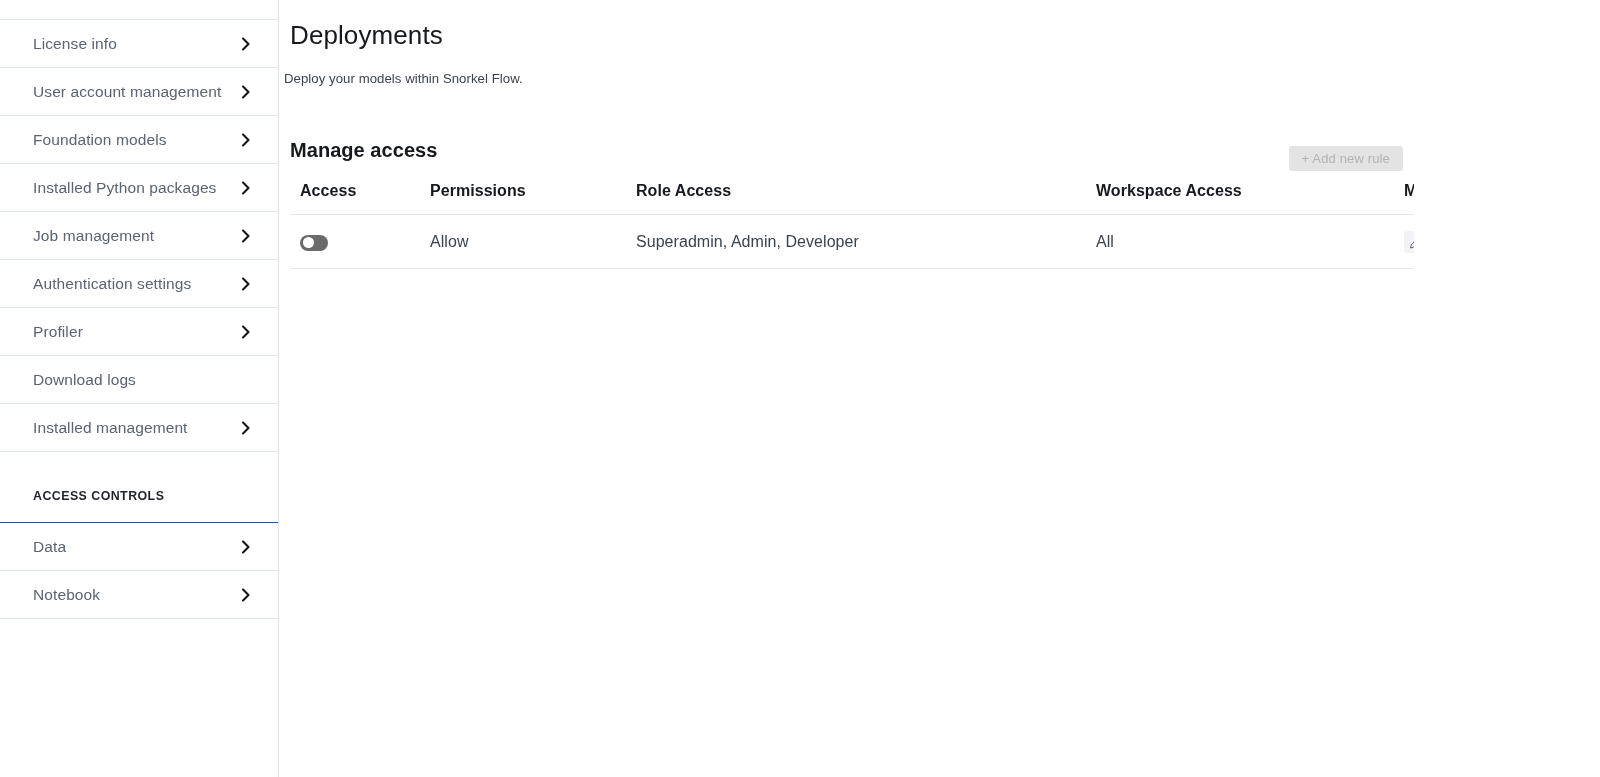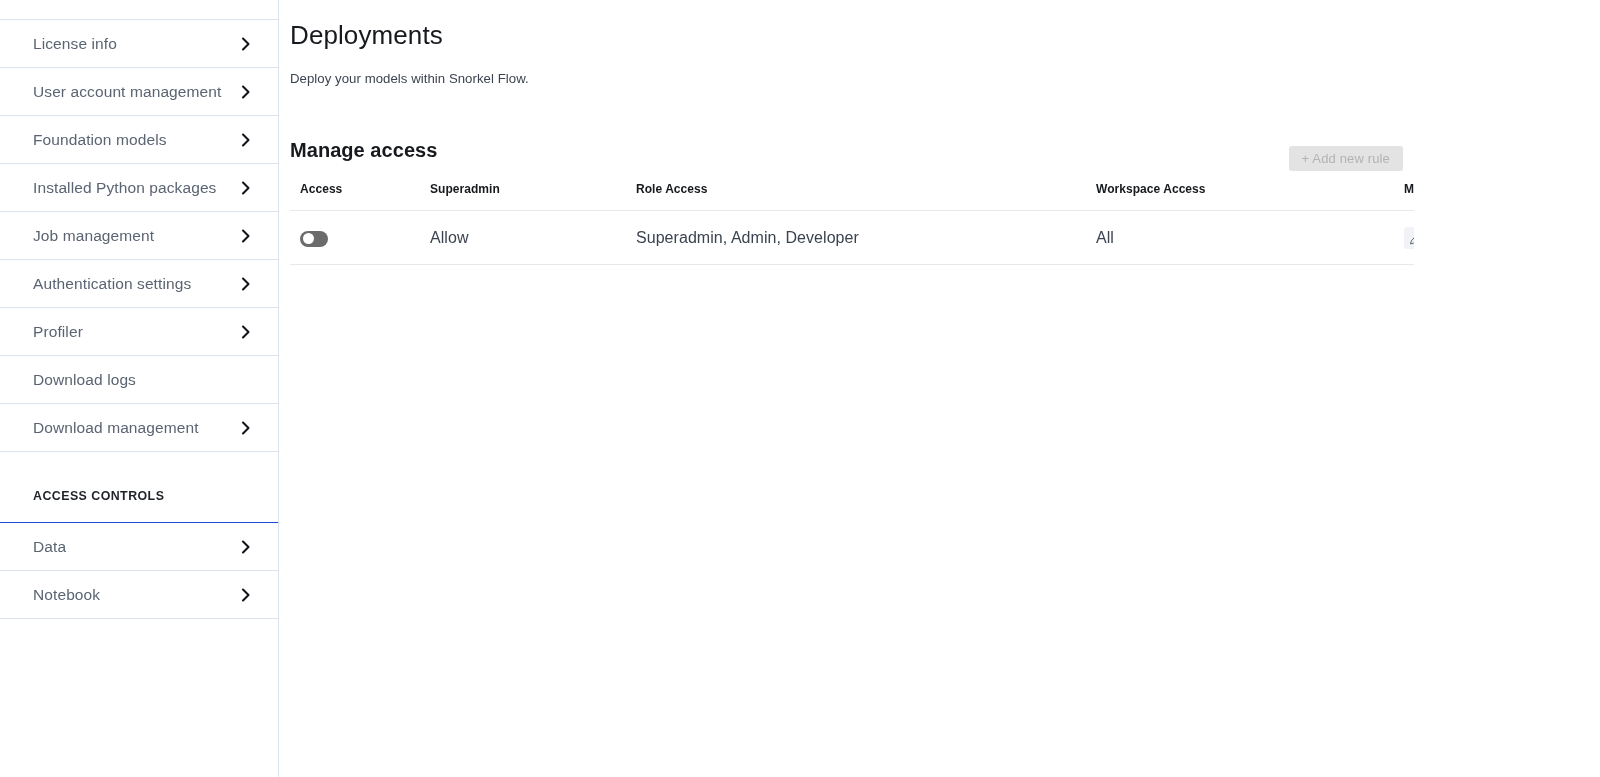--- a/index.html
+++ b/index.html
@@ -107,21 +107,21 @@
     left: 11px;
     top: 20px;
     letter-spacing: 0.1px;
     line-height: 1.2;
   }
 
   .page-subtitle {
     font-size: 13.2px;
     color: #3c4350;
     position: absolute;
-    left: 11px;
+    left: 5px;
     top: 70px;
     letter-spacing: 0.05px;
     line-height: 1.3;
   }
 
   .section-title {
     font-size: 20px;
     font-weight: 700;
     color: #16191d;
     position: absolute;
@@ -154,21 +154,21 @@
     position: absolute;
     left: 11px;
     top: 182px;
     width: 1278px;
     border-collapse: collapse;
     table-layout: fixed;
   }
 
   .access-table thead th {
     text-align: left;
-    font-size: 12px;
+    font-size: 16px;
     font-weight: bold;
     color: #16191d;
     padding: 0 0 14px 0;
     border-bottom: 1px solid #e8e8e8;
     letter-spacing: 0.05px;
     vertical-align: bottom;
   }
 
   .col-access      { width: 140px; padding-left: 10px !important; }
   .col-permissions { width: 206px; }
@@ -283,21 +283,21 @@
           <span class="chevron">
             <svg width="10" height="14" viewBox="0 0 10 14" fill="none" xmlns="http://www.w3.org/2000/svg">
               <path d="M2 1.5L7.5 7L2 12.5" stroke="#111418" stroke-width="2.1" stroke-linecap="round" stroke-linejoin="round"></path>
             </svg>
           </span>
         </div>
         <div class="nav-item">
           <span class="nav-label">Download logs</span>
         </div>
         <div class="nav-item">
-          <span class="nav-label">Download management</span>
+          <span class="nav-label">Installed management</span>
           <span class="chevron">
             <svg width="10" height="14" viewBox="0 0 10 14" fill="none" xmlns="http://www.w3.org/2000/svg">
               <path d="M2 1.5L7.5 7L2 12.5" stroke="#111418" stroke-width="2.1" stroke-linecap="round" stroke-linejoin="round"></path>
             </svg>
           </span>
         </div>
         <div class="nav-section">
           <div class="nav-section-label">ACCESS CONTROLS</div>
         </div>
         <div class="nav-item">
@@ -327,21 +327,21 @@
     <div class="page-subtitle">Deploy your models within Snorkel Flow.</div>
 
     <h2 class="section-title">Manage access</h2>
 
     <button class="add-rule-btn" disabled="">+ Add new rule</button>
 
     <table class="access-table">
       <thead>
         <tr>
           <th class="col-access">Access</th>
-          <th class="col-permissions">Superadmin</th>
+          <th class="col-permissions">Permissions</th>
           <th class="col-role">Role Access</th>
           <th class="col-workspace">Workspace Access</th>
           <th class="col-manage">Manage</th>
         </tr>
       </thead>
       <tbody id="table-body">
           <tr>
             <td class="col-access"><span class="toggle"><span class="knob"></span></span></td>
             <td class="col-permissions">Allow</td>
             <td class="col-role">Superadmin, Admin, Developer</td>

